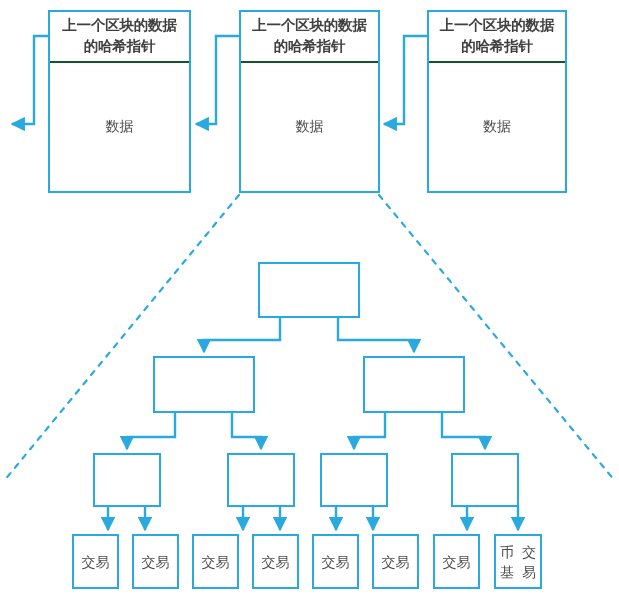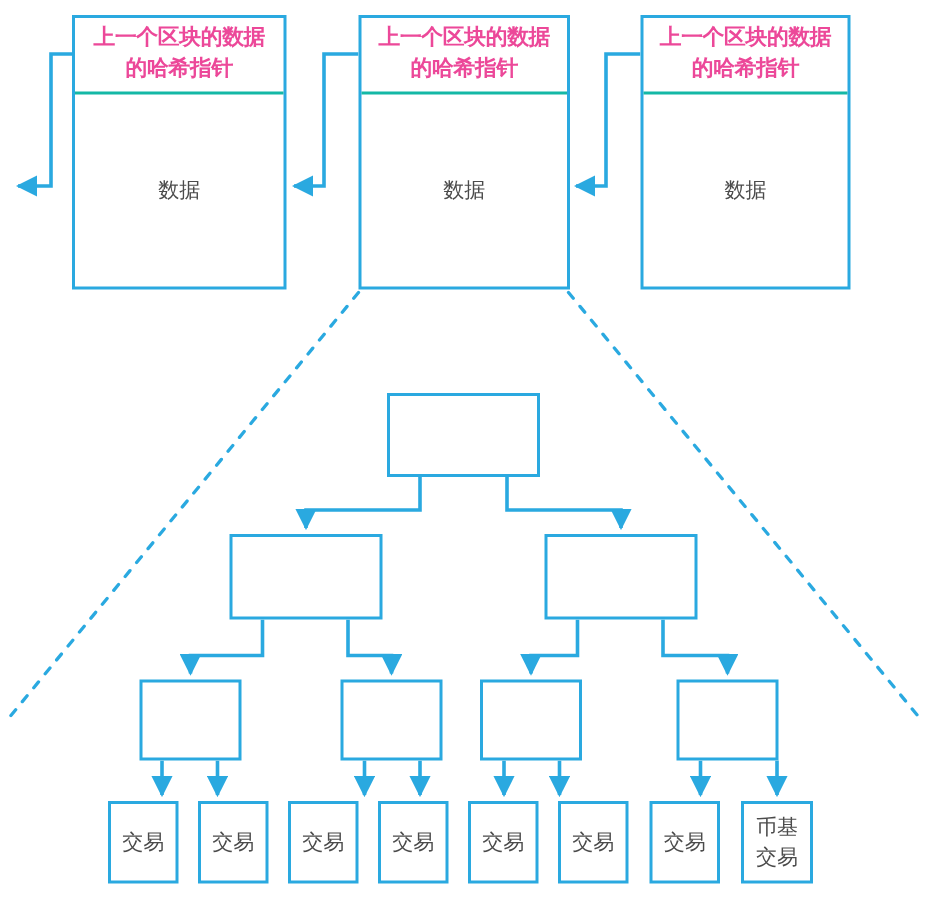--- a/index.html
+++ b/index.html
@@ -30,22 +30,22 @@
   .block {
     position: absolute;
     box-sizing: border-box;
     border: 2px solid #2aa9e0;
     background: #ffffff;
     display: flex;
     flex-direction: column;
   }
   .block-header {
     box-sizing: border-box;
-    border-bottom: 2px solid #14b8a6;
-    color: #ec4899;
+    border-bottom: 2px solid #14532d;
+    color: #404040;
     font-weight: bold;
     font-size: 14.5px;
     line-height: 21px;
     text-align: center;
     padding: 3px 2px 4px 2px;
     letter-spacing: -0.2px;
     white-space: nowrap;
   }
   .block-body {
     flex: 1;
@@ -170,18 +170,18 @@
   </div>
   <div class="leaf" style="left:312px; top:534px; width:47px; height:55px;">
     <span>交易</span>
   </div>
   <div class="leaf" style="left:372px; top:534px; width:47px; height:55px;">
     <span>交易</span>
   </div>
   <div class="leaf" style="left:433px; top:534px; width:47px; height:55px;">
     <span>交易</span>
   </div>
-  <div class="leaf" style="left:494px; top:534px; width:48px; height:55px; flex-direction:column;">
+  <div class="leaf" style="left:494px; top:534px; width:48px; height:55px; ">
     <span>币基</span>
     <span>交易</span>
   </div>
 
 </div>
 
 </body></html>

